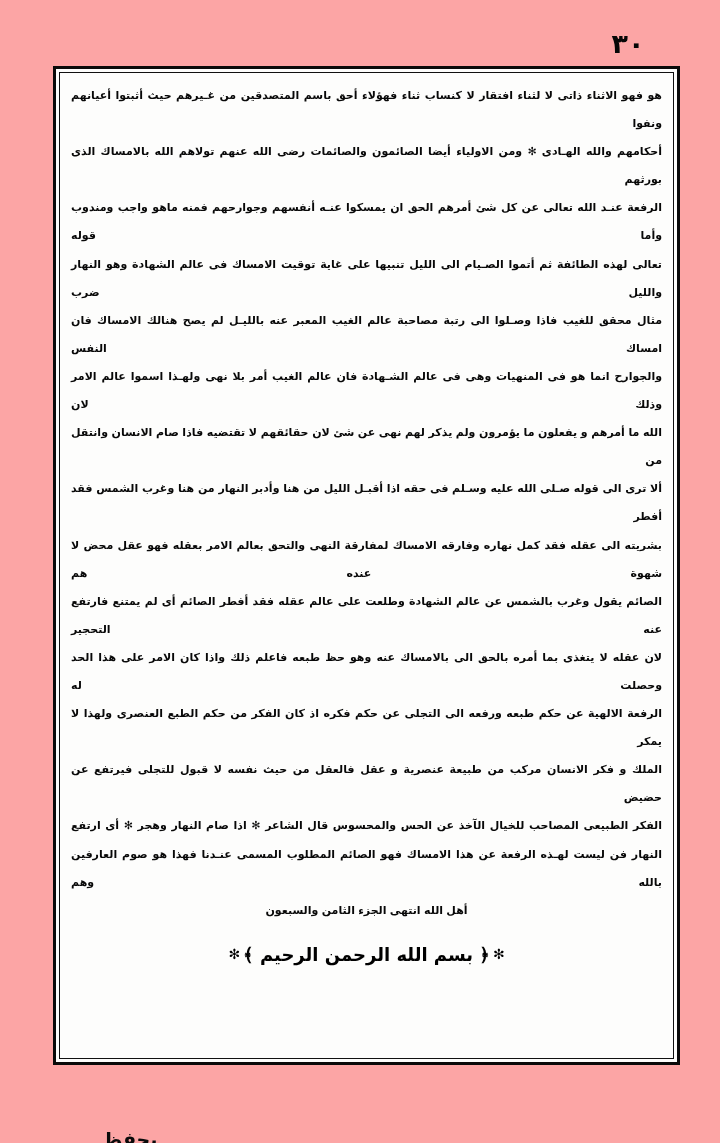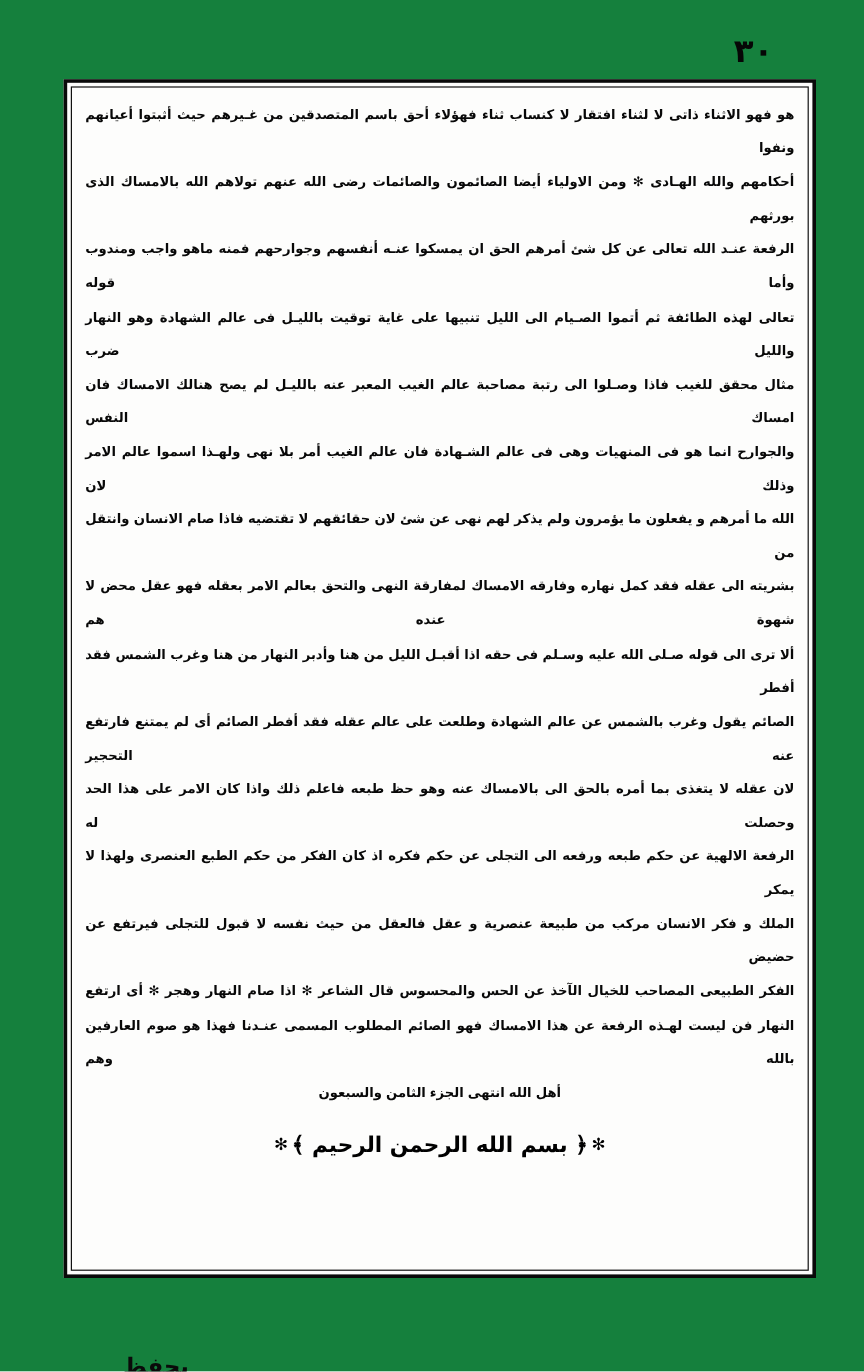--- a/index.html
+++ b/index.html
@@ -14,21 +14,21 @@
     position: relative;
     overflow: hidden;
     font-family: "DejaVu Sans", sans-serif;
     color: #000000;
     -webkit-font-smoothing: none;
   }
 
   .page {
     position: absolute;
     inset: 0;
-    background: #15803d;
+    background: #fca5a5;
   }
 
   
   .folio {
     position: absolute;
     top: 30px;
     right: 32px;
     width: 120px;
     text-align: center;
     font-family: "DejaVu Sans", sans-serif;
@@ -122,26 +122,26 @@
 
   <div class="folio">٣٠</div>
 
   <div class="frame">
     <div class="frame-inner">
 
       <div class="block" id="block-one">
           <p>هو فهو الاثناء ذاتى لا لثناء افتقار لا  كنساب ثناء فهؤلاء أحق باسم المتصدقين من غـيرهم حيث أثبتوا أعيانهم ونفوا</p>
           <p>أحكامهم والله الهـادى ✻ ومن الاولياء أيضا الصائمون والصائمات رضى الله عنهم تولاهم الله بالامساك الذى بورثهم</p>
           <p>الرفعة عنـد الله تعالى عن كل شئ أمرهم الحق ان يمسكوا عنـه أنفسهم وجوارحهم فمنه ماهو واجب ومندوب وأما قوله</p>
-          <p>تعالى لهذه الطائفة  ثم أتموا الصـيام الى الليل   تنبيها على غاية توقيت بالليـل فى عالم الشهادة وهو النهار والليل ضرب</p>
+          <p>تعالى لهذه الطائفة  ثم أتموا الصـيام الى الليل   تنبيها على غاية توقيت الامساك فى عالم الشهادة وهو النهار والليل ضرب</p>
           <p>مثال محقق للغيب فاذا وصـلوا الى رتبة مصاحبة عالم الغيب المعبر عنه بالليـل لم يصح هنالك الامساك فان امساك النفس</p>
           <p>والجوارح انما هو فى المنهيات وهى فى عالم الشـهادة  فان عالم الغيب أمر بلا نهى  ولهـذا اسموا عالم الامر  وذلك لان</p>
           <p>الله ما أمرهم و يفعلون ما يؤمرون  ولم يذكر لهم نهى عن شئ  لان حقائقهم لا تقتضيه  فاذا صام الانسان وانتقل من</p>
+          <p>ألا ترى الى قوله صـلى الله عليه وسـلم فى حقه اذا أقبـل الليل من هنا وأدبر النهار من هنا وغرب الشمس فقد أفطر</p>
           <p>بشريته الى عقله فقد كمل نهاره وفارقه الامساك لمفارقة النهى والتحق بعالم الامر بعقله فهو عقل محض لا شهوة عنده هم</p>
-          <p>ألا ترى الى قوله صـلى الله عليه وسـلم فى حقه اذا أقبـل الليل من هنا وأدبر النهار من هنا وغرب الشمس فقد أفطر</p>
           <p>الصائم  يقول وغرب بالشمس عن عالم الشهادة وطلعت على عالم عقله فقد أفطر الصائم أى لم يمتنع فارتفع عنه التحجير</p>
           <p>لان عقله لا يتغذى بما أمره بالحق الى بالامساك عنه وهو حظ طبعه فاعلم ذلك واذا كان الامر على هذا الحد وحصلت له</p>
           <p>الرفعة الالهية عن حكم طبعه ورفعه الى التجلى عن حكم فكره اذ كان الفكر من حكم الطبع العنصرى  ولهذا لا يمكر</p>
           <p>الملك و فكر الانسان مركب من طبيعة عنصرية  و عقل فالعقل من حيث نفسه لا قبول للتجلى فيرتفع عن حضيض</p>
           <p>الفكر الطبيعى المصاحب للخيال الآخذ عن الحس والمحسوس قال الشاعر ✻  اذا صام النهار وهجر ✻  أى ارتفع</p>
           <p>النهار فن ليست لهـذه الرفعة عن هذا الامساك  فهو الصائم المطلوب المسمى عنـدنا فهذا هو صوم العارفين بالله وهم</p>
           <p class="last-line">أهل الله  انتهى الجزء الثامن والسبعون</p>
         </div>
 
       <div class="heading">

